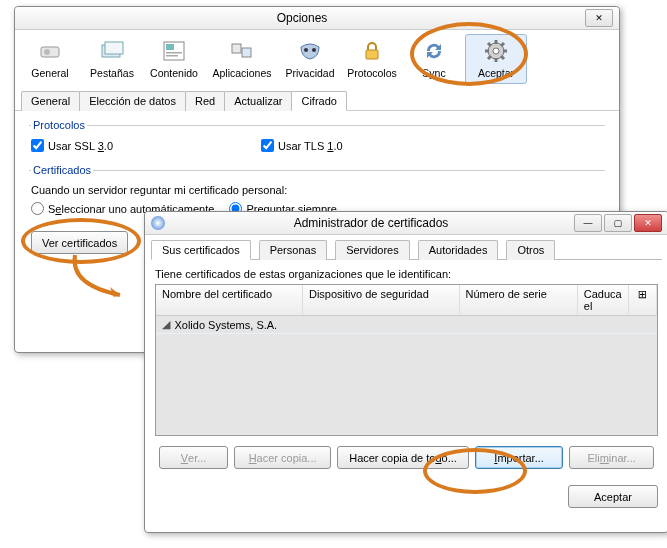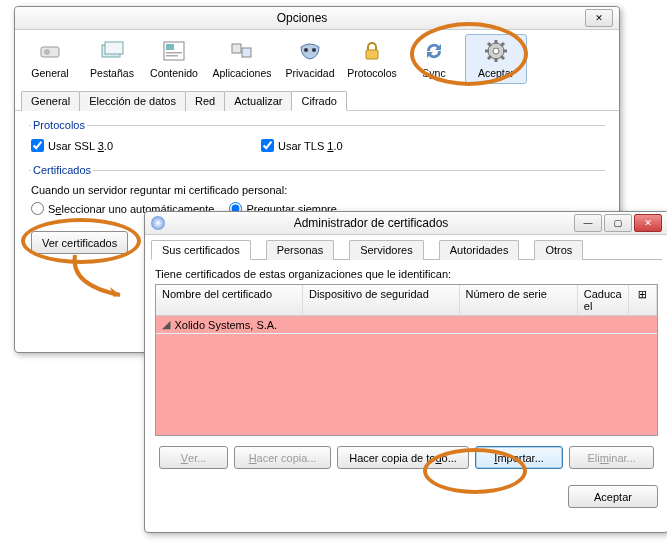--- a/index.html
+++ b/index.html
@@ -109,42 +109,42 @@
     background: linear-gradient(#fdfdfd,#e6e6e6);
     border-radius: 3px;
     font-size: 11px;
   }
   .btn.disabled { color:#9a9a9a; }
   .btn.focus { border:1px solid #3c7fb1; box-shadow:0 0 0 1px #a8cfee inset; background:linear-gradient(#f2f8fd,#d8ecfb);}
   .cert-window { }
   .cert-subtabs {
     display:flex;
     padding: 4px 6px 0 6px;
-    gap:16px;
+    gap:9px;
   }
   .cert-subtab {
     padding: 3px 10px;
     border: 1px solid #bbb;
     border-bottom: none;
     background:#f2f2f2;
     margin-right:-1px;
     font-size:11px;
     border-radius:2px 2px 0 0;
     position:relative; top:1px;
   }
   .cert-subtab.sel { background:#fff; border-bottom:1px solid #fff; z-index:1;}
   .cert-body {
     border-top:1px solid #bbb;
     margin:0 6px;
     padding:8px 4px;
   }
   .listbox {
     border:1px solid #9c9c9c;
     height: 150px;
-    background:#fca5a5;
+    background:#e5e5e5;
     margin-top:4px;
   }
   .list-header {
     display:flex;
     background: linear-gradient(#fdfdfd,#ececec);
     border-bottom:1px solid #ccc;
     font-size:11px;
   }
   .list-header .col {
     padding:3px 6px;

